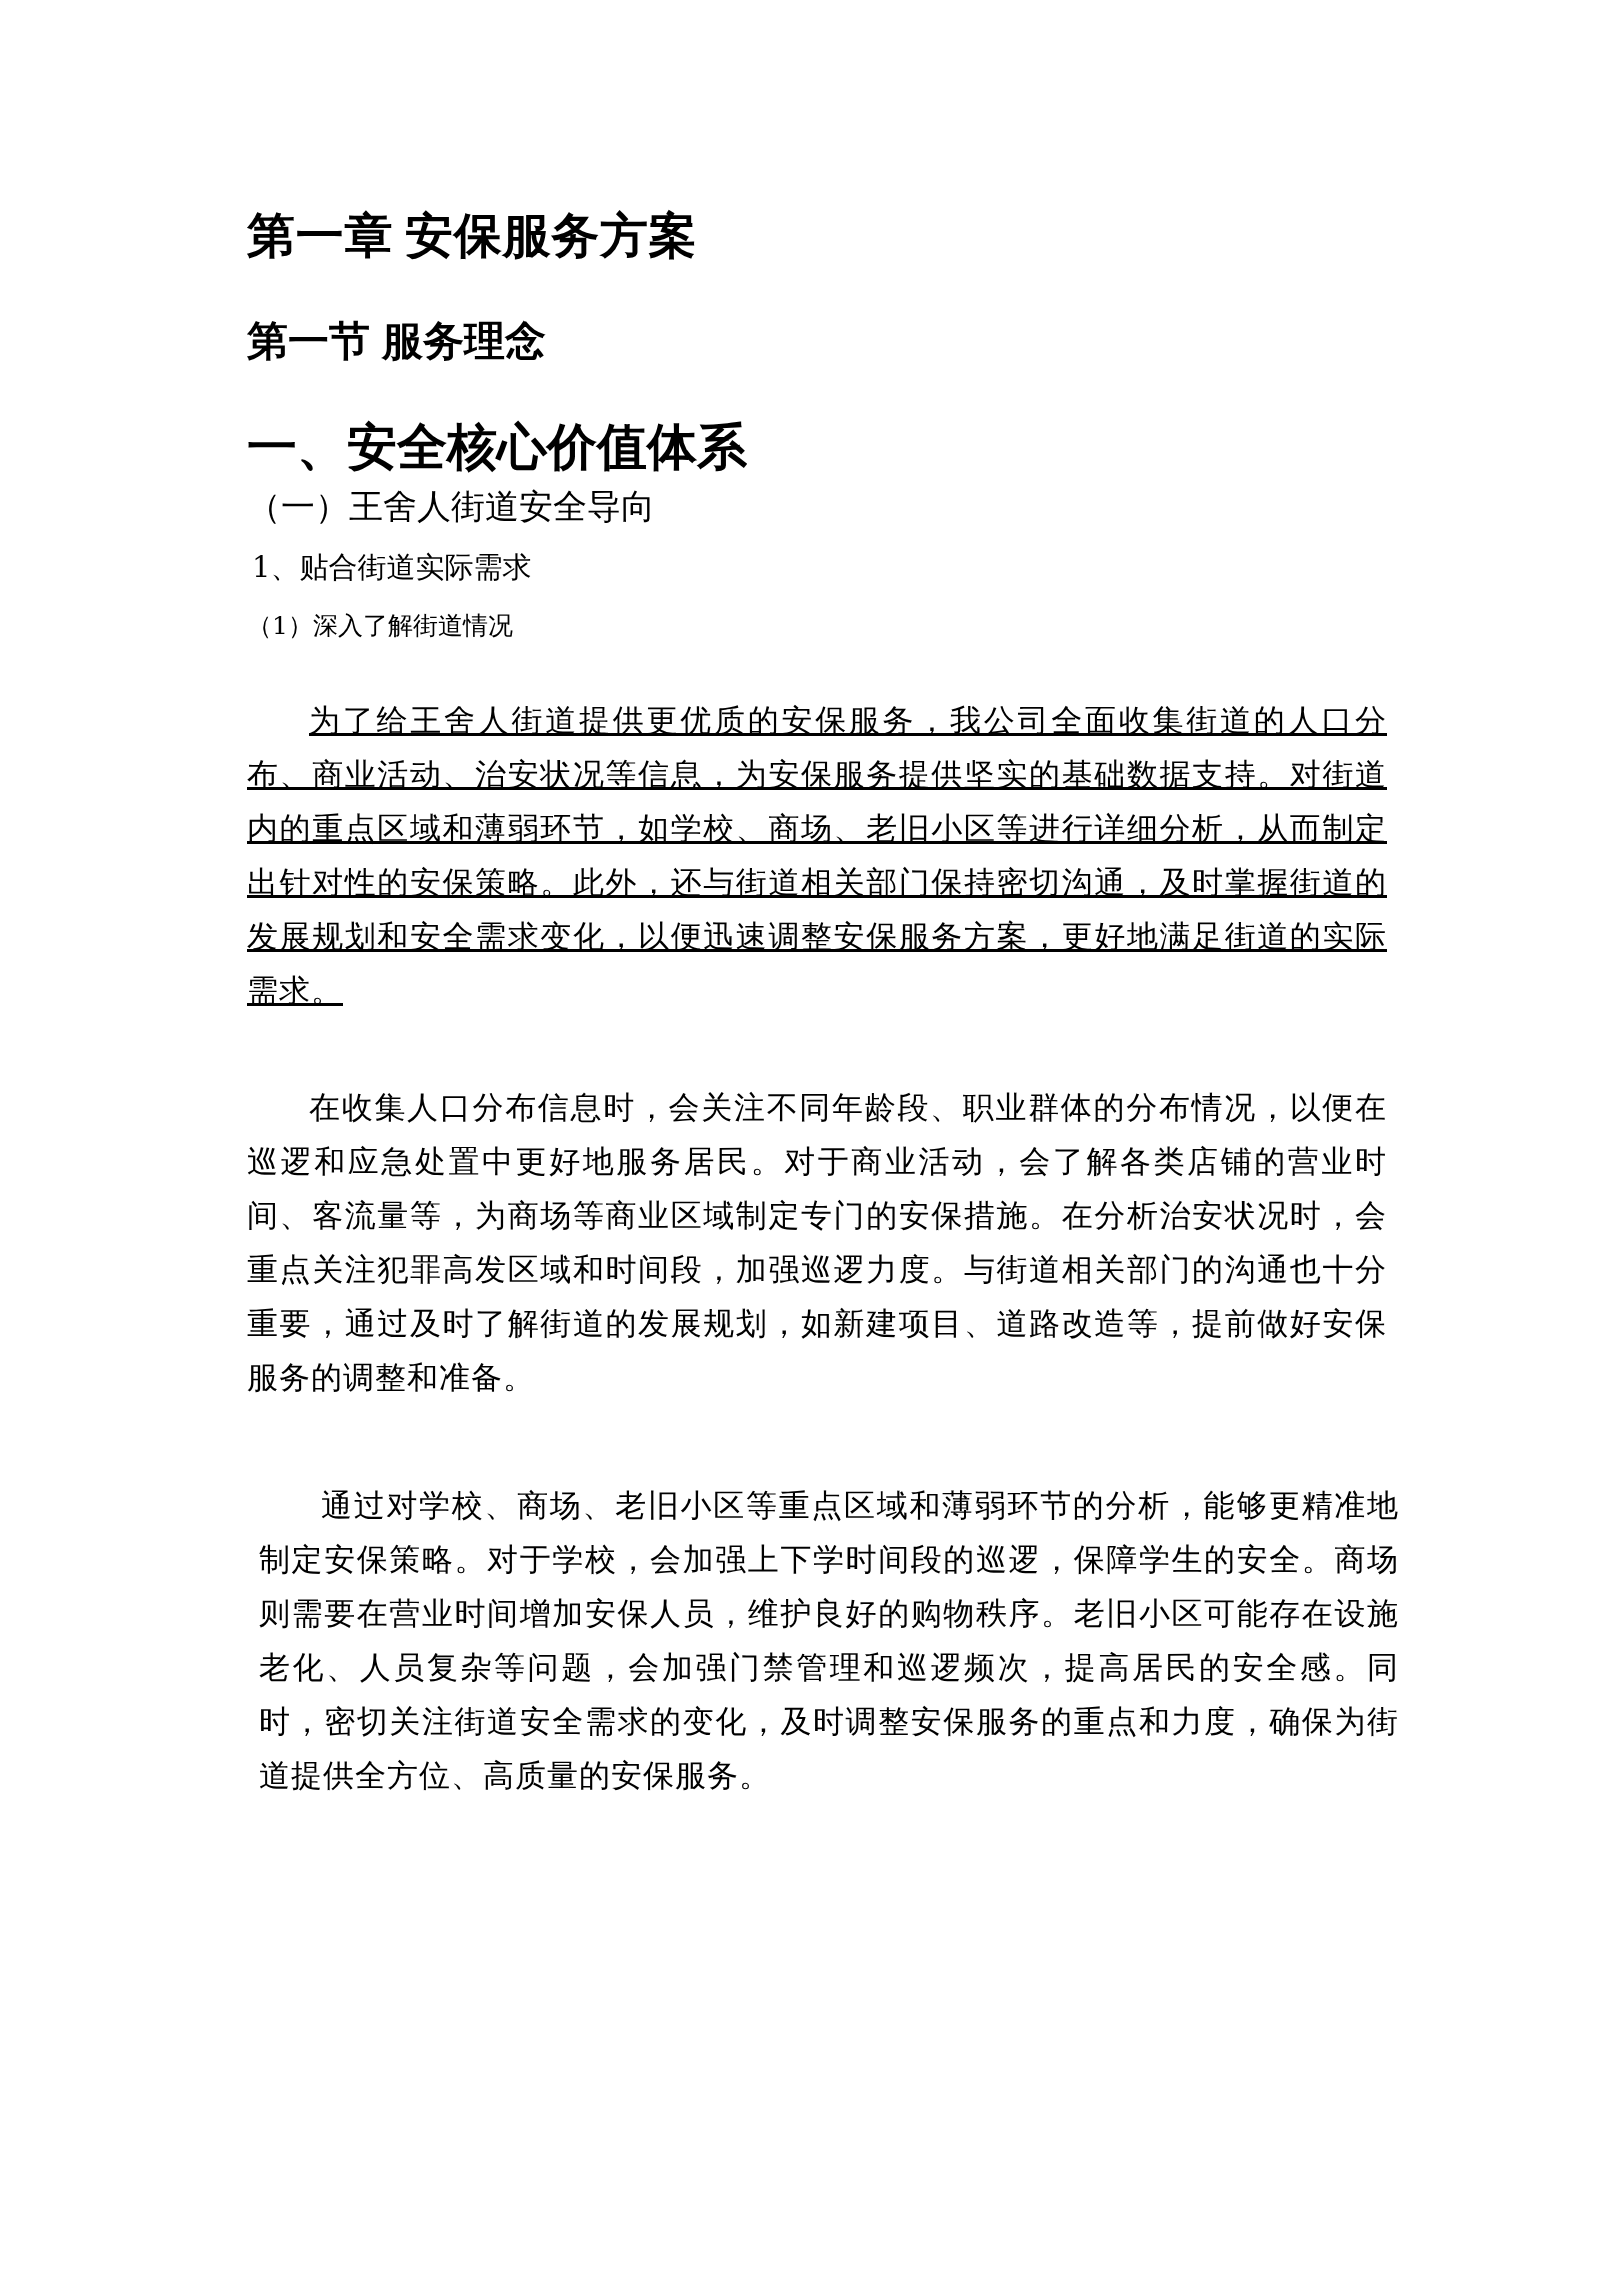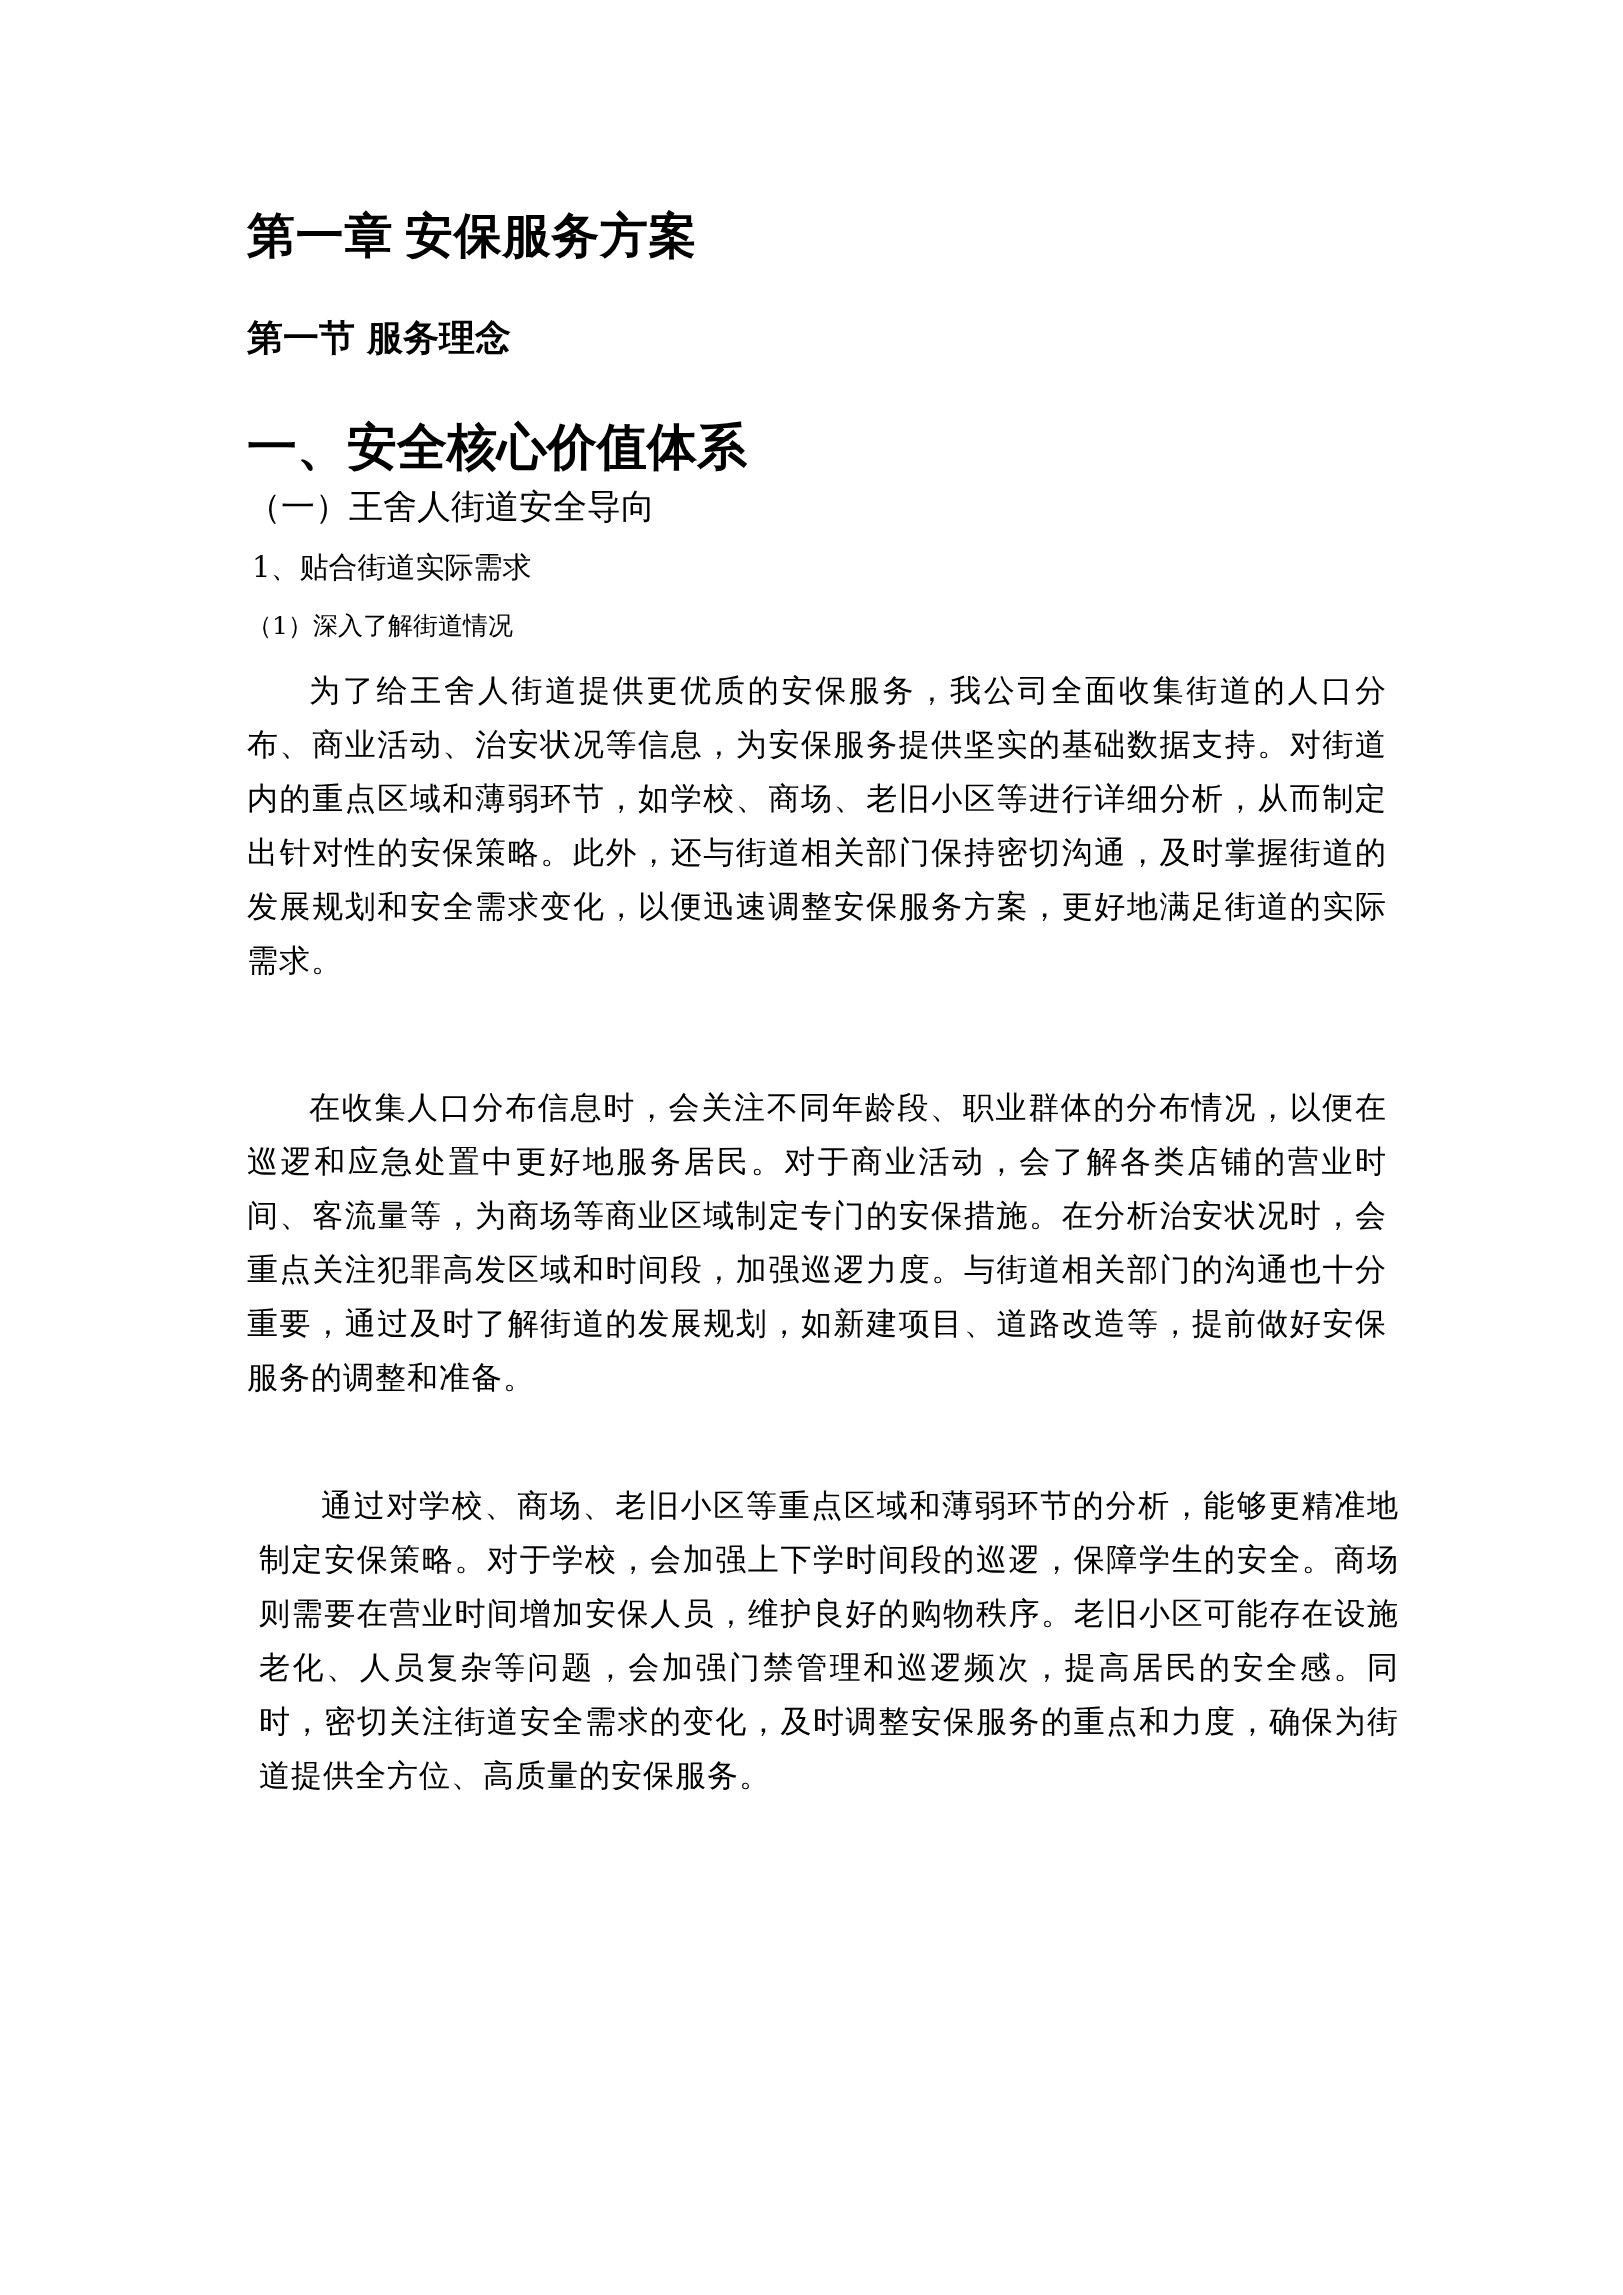--- a/index.html
+++ b/index.html
@@ -1,30 +1,30 @@
 <!DOCTYPE html>
 <html style="font-size:10.5px"><head>
 <meta charset="utf-8">
 <style>
   html, body { margin: 0; padding: 0; background: #ffffff; }
   body { width: 1623px; height: 2295px; position: relative; overflow: hidden;
          font-family: "DejaVu Serif", "Liberation Serif", serif; color: #000; }
   .page { position: absolute; left: 247px; top: 0; width: 1140px; }
   .h1 { position: absolute; left: 0; top: 204px; font-size: 48px; font-weight: bold;
         font-family: "DejaVu Sans", "Liberation Sans", sans-serif; white-space: nowrap; letter-spacing: 0.7px; }
-  .h2 { position: absolute; left: 0; top: 314px; font-size: 36px; font-weight: bold;
+  .h2 { position: absolute; left: 0; top: 314px; font-size: 41px; font-weight: bold;
         font-family: "DejaVu Sans", "Liberation Sans", sans-serif; white-space: nowrap; }
   .h3 { position: absolute; left: 0; top: 414px; font-size: 50px; font-weight: bold;
         font-family: "DejaVu Sans", "Liberation Sans", sans-serif; white-space: nowrap; }
   .h4 { position: absolute; left: 0; top: 484px; font-size: 34px; white-space: nowrap; }
   .h5 { position: absolute; left: 5px; top: 548px; font-size: 29px; white-space: nowrap; }
   .h6 { position: absolute; left: 0; top: 609px; font-size: 25px; white-space: nowrap; }
   .para { position: absolute; left: 0; width: 1140px; font-size: 31px; line-height: 54px;
           text-align: justify; text-indent: 62px; letter-spacing: 1px; }
-  .p1 { top: 632px; }
+  .p1 { top: 662px; text-decoration: underline; }
   .p2 { top: 1049px; }
   .p3 { top: 1447px; margin-left: 12px; }
   .sep { margin-right: 12px; }
 </style>
 </head>
 <body>
 
 <div class="page">
 
   <div class="h1">

